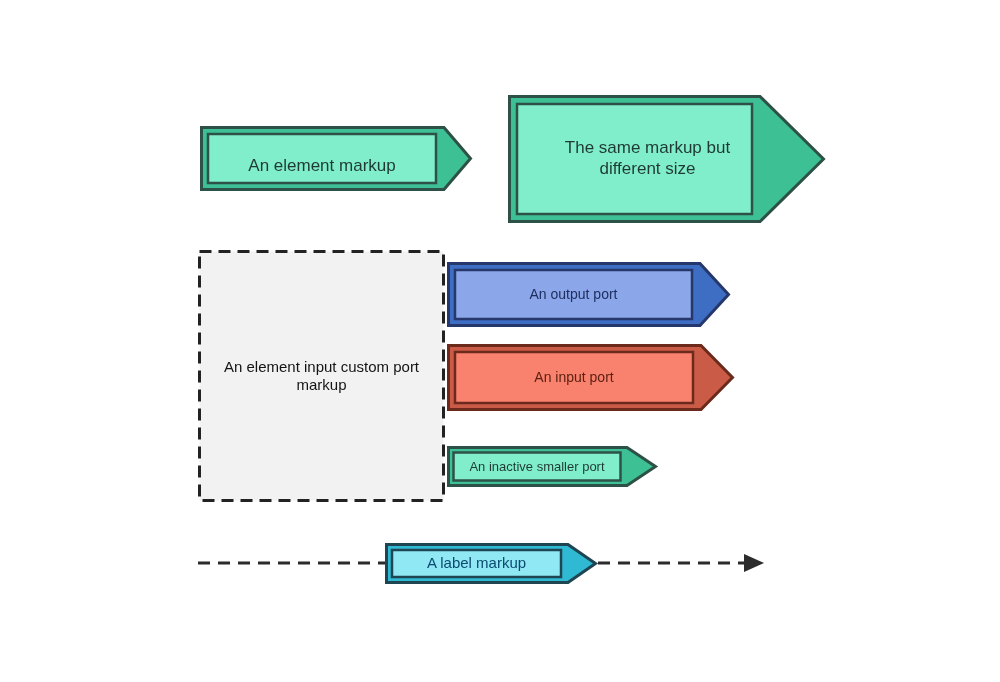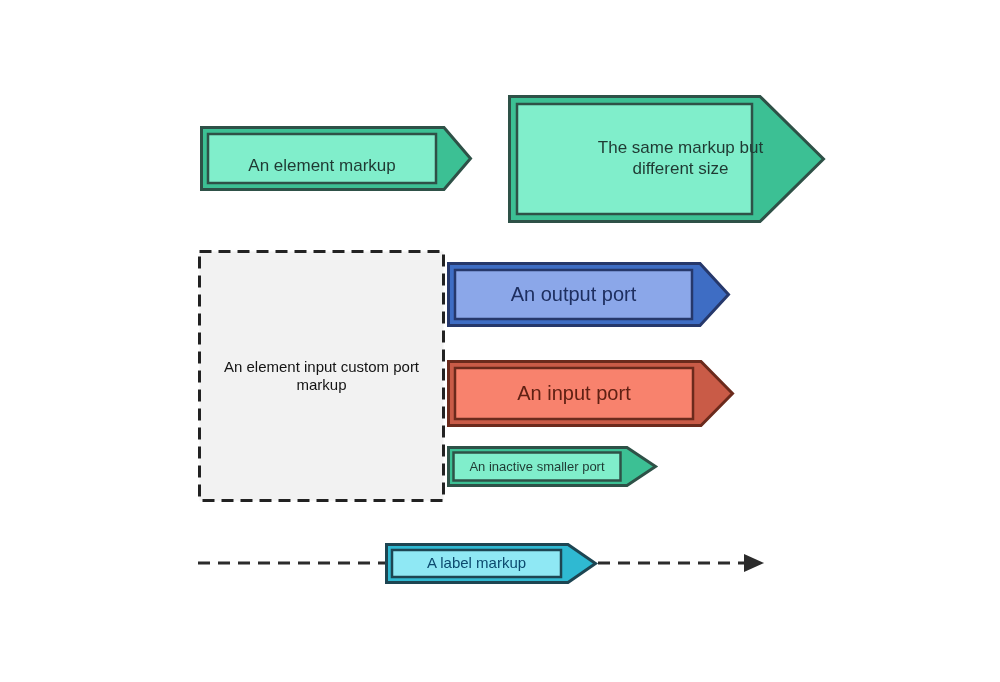--- a/index.html
+++ b/index.html
@@ -17,21 +17,21 @@
     display:flex;align-items:center;justify-content:center;
     text-align:center;line-height:1.22;
     pointer-events:none;
   }
   .t-green{color:#1F3A33;}
   .t-blue{color:#1E2F60;}
   .t-red{color:#5F2013;}
   .t-cyan{color:#0c4a6e;}
   .t-dark{color:#141414;}
   .fs17{font-size:17px;}
-  .fs16{font-size:20px;}
+  .fs16{font-size:14px;}
   .fs15{font-size:15px;}
   .fs13{font-size:13px;}
 </style>
 </head>
 <body>
 
 <div class="canvas">
 
   <div class="node" style="left:200px;top:126px;width:272px;height:65px;">
     <svg width="272" height="65" viewBox="0 0 272 65">
@@ -39,21 +39,21 @@
       <rect x="8" y="8" width="228" height="49" stroke-width="2.5" fill="#80EECB" stroke="#2E5147"></rect>
     </svg>
     <div class="lbl t-green fs17" style="left:8px;top:8px;width:228px;height:64px;">An element markup</div>
   </div>
 
   <div class="node" style="left:508px;top:95px;width:317px;height:128px;">
     <svg width="317" height="128" viewBox="0 0 317 128">
       <polygon points="1.5,1.5 252,1.5 315.5,64 252,126.5 1.5,126.5" stroke-width="3" fill="#3CC094" stroke="#2E5147"></polygon>
       <rect x="9" y="9" width="235" height="110" stroke-width="2.5" fill="#80EECB" stroke="#2E5147"></rect>
     </svg>
-    <div class="lbl t-green fs17" style="left:9px;top:9px;width:261px;height:110px;justify-content:flex-end;">
+    <div class="lbl t-green fs17" style="left:9px;top:9px;width:261px;height:110px;">
       <span style="width:195px;">The same markup but different size</span>
     </div>
   </div>
 
   <div class="node" style="left:198px;top:250px;width:247px;height:252px;">
     <svg width="247" height="252" viewBox="0 0 247 252">
       <rect x="1.5" y="1.5" width="244" height="249" stroke-width="3" stroke-dasharray="12 7" fill="#F2F2F2" stroke="#222222"></rect>
     </svg>
     <div class="lbl t-dark fs15" style="left:0;top:0;width:247px;height:252px;">
       <span style="width:215px;">An element input custom port markup</span>
@@ -61,21 +61,21 @@
   </div>
 
   <div class="node" style="left:447px;top:262px;width:283px;height:65px;">
     <svg width="283" height="65" viewBox="0 0 283 65">
       <polygon points="1.5,1.5 253,1.5 281.5,32.5 253,63.5 1.5,63.5" stroke-width="3" fill="#3E6DC4" stroke="#26386B"></polygon>
       <rect x="8" y="8" width="237" height="49" stroke-width="2.5" fill="#8BA7E9" stroke="#26386B"></rect>
     </svg>
     <div class="lbl t-blue fs16" style="left:8px;top:8px;width:237px;height:49px;">An output port</div>
   </div>
 
-  <div class="node" style="left:447px;top:344px;width:287px;height:67px;margin-top:16px;">
+  <div class="node" style="left:447px;top:344px;width:287px;height:67px;">
     <svg width="287" height="67" viewBox="0 0 287 67">
       <polygon points="1.5,1.5 254,1.5 285.5,33.5 254,65.5 1.5,65.5" stroke-width="3" fill="#C95B47" stroke="#6B2A1C"></polygon>
       <rect x="8" y="8" width="238" height="51" stroke-width="2.5" fill="#F8826D" stroke="#6B2A1C"></rect>
     </svg>
     <div class="lbl t-red fs16" style="left:8px;top:8px;width:238px;height:51px;">An input port</div>
   </div>
 
   <div class="node" style="left:447px;top:446px;width:210px;height:41px;">
     <svg width="210" height="41" viewBox="0 0 210 41">
       <polygon points="1.5,1.5 180,1.5 208.5,20.5 180,39.5 1.5,39.5" stroke-width="3" fill="#3CC094" stroke="#2E5147"></polygon>

